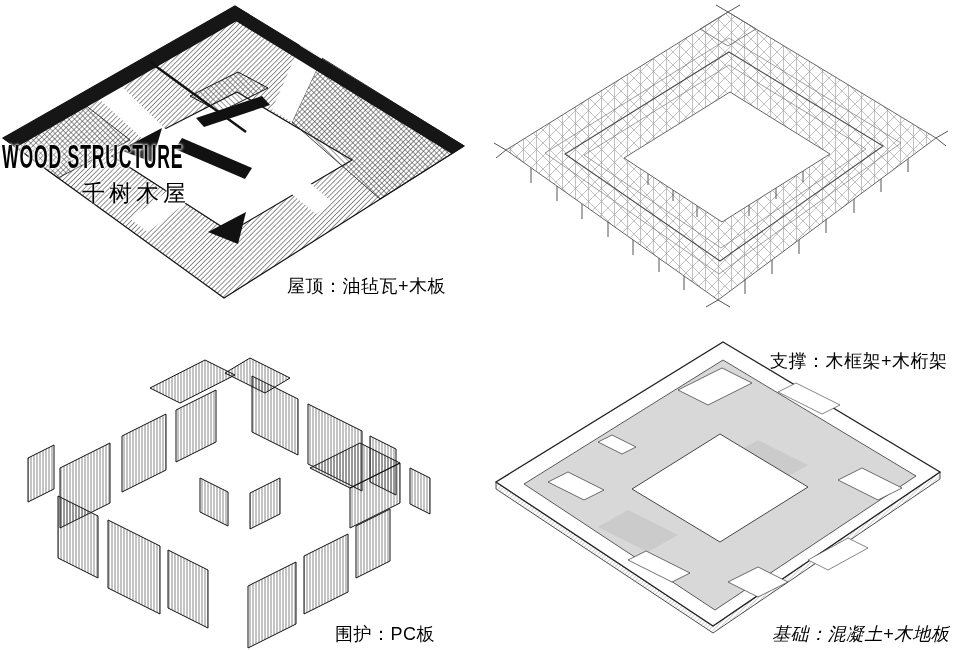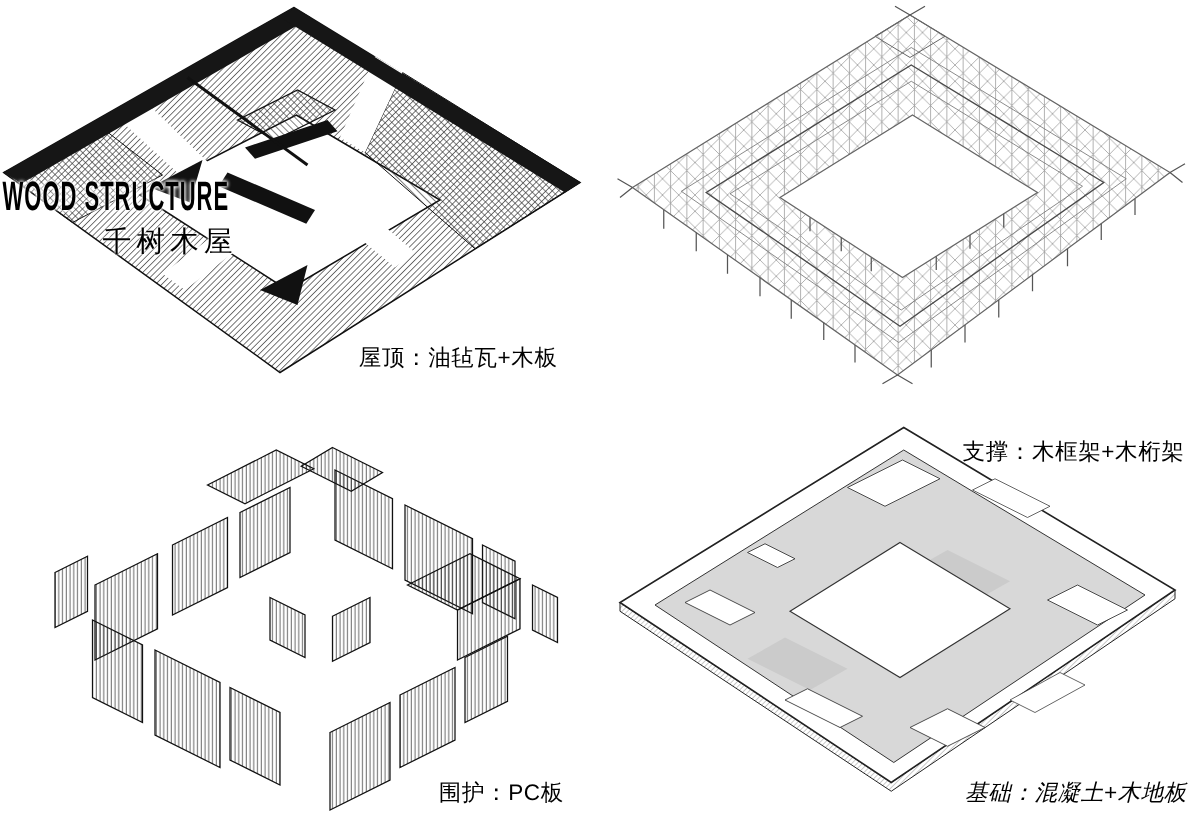--- a/index.html
+++ b/index.html
@@ -82,21 +82,21 @@
       </g>
       <g stroke="#555" stroke-width="1">
         <path d="M53,168 L53,183 M79,186 L79,201 M104,204 L104,219 M130,222 L130,237 M155,240 L155,255 M181,258 L181,272 M206,276 L206,290"></path>
         <path d="M267,280 L267,294 M294,260 L294,274 M321,240 L321,254 M348,219 L348,233 M376,199 L376,213 M403,179 L403,192 M430,159 L430,172"></path>
         <path d="M170,174 L170,185 M195,190 L195,201 M219,206 L219,217 M271,205 L271,216 M298,188 L298,199 M325,171 L325,182"></path>
       </g>
     </svg>
     <figcaption class="caption" style="left:292px;top:316px;margin-top:33px;">支撑：木框架+木桁架</figcaption>
   </figure>
 
-  <figure class="panel" style="left:16px;top:318px;width:480px;height:332px;text-decoration:underline;">
+  <figure class="panel" style="left:0;top:318px;width:480px;height:332px;text-decoration:underline;">
     <svg class="drawing" width="465" height="332" viewBox="0 0 465 332">
       <defs>
         <pattern id="vh" width="3" height="3" patternUnits="userSpaceOnUse">
           <line x1="1" y1="0" x2="1" y2="3" stroke="#222" stroke-width="0.55"></line>
         </pattern>
       </defs>
       <g fill="url(#vh)" stroke="#111" stroke-width="1">
 
         <path d="M60,150 L110,125 L110,185 L60,210 Z"></path>
         <path d="M122,118 L166,96 L166,152 L122,174 Z"></path>

